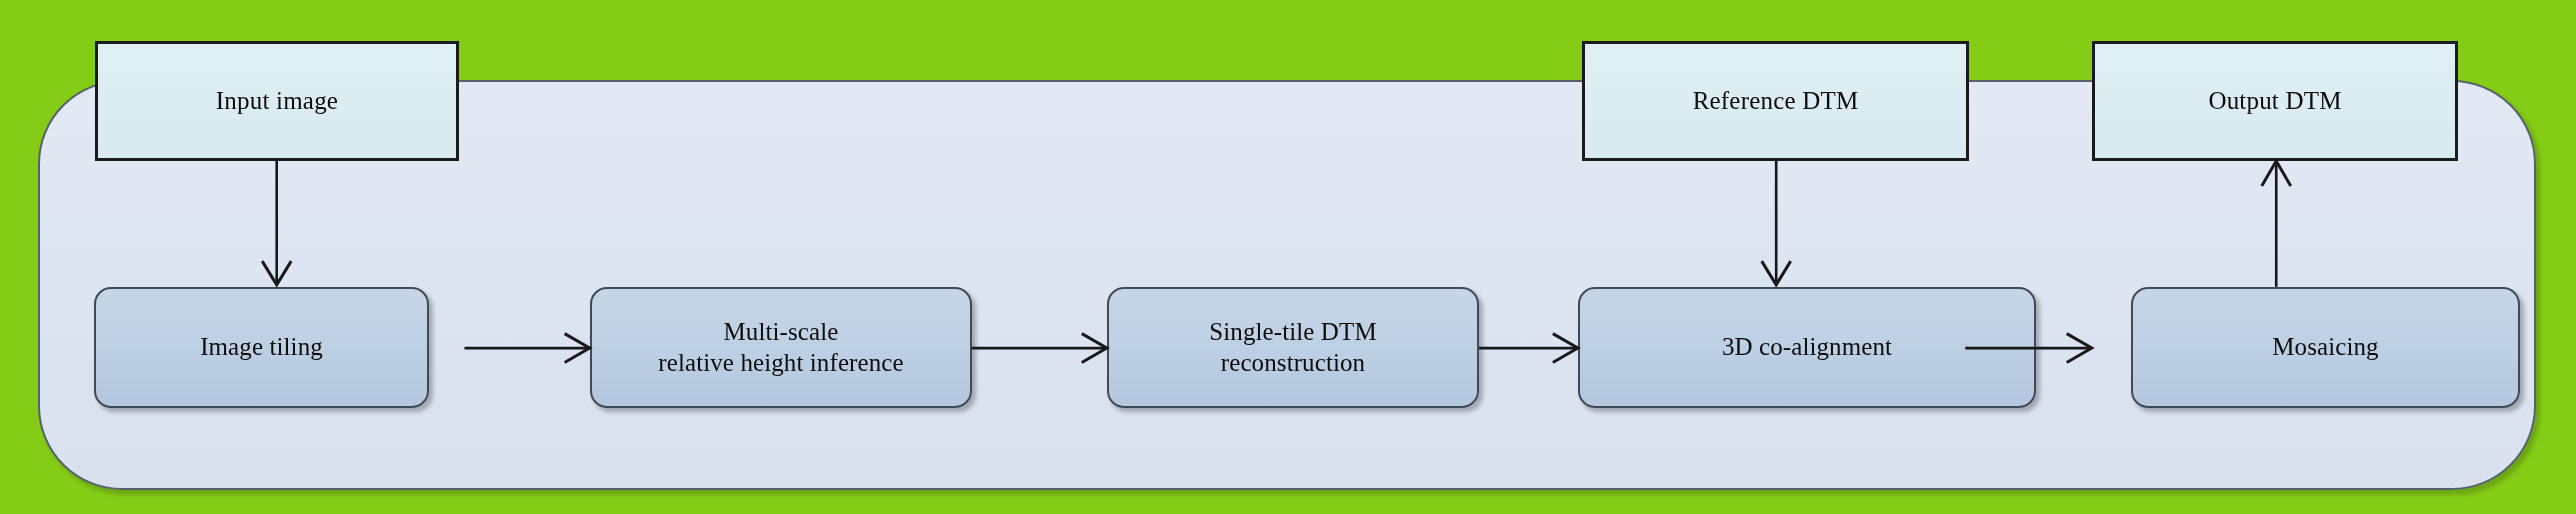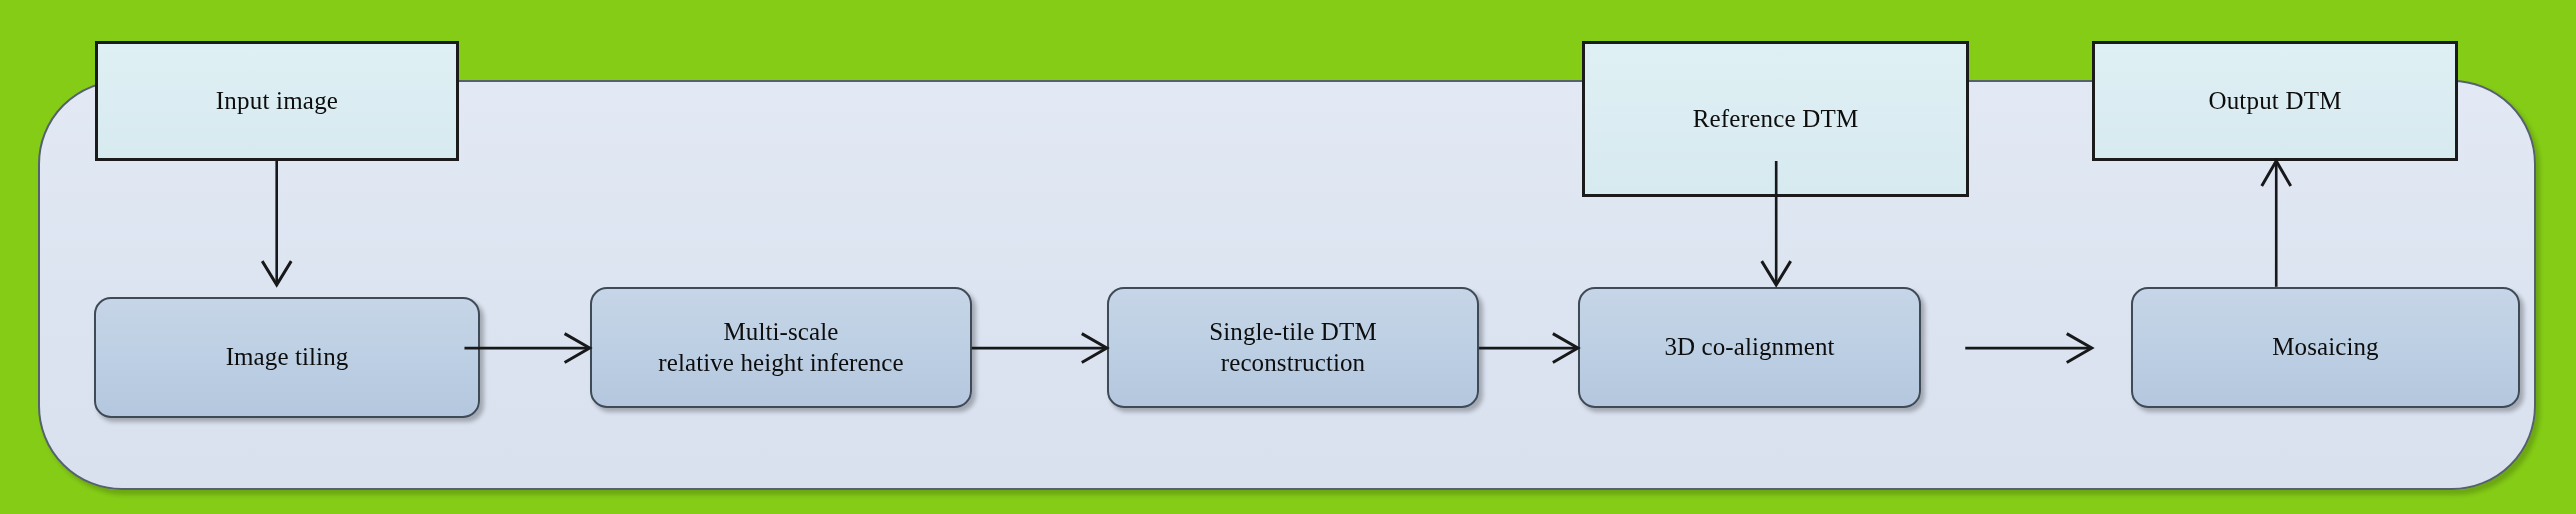--- a/index.html
+++ b/index.html
@@ -91,43 +91,43 @@
 <body>
 
 <div id="canvas">
 
   <div class="pipeline-container"></div>
 
   <div class="io-box" style="left:95px; top:41px; width:364px; height:120px;">
     <span>Input image</span>
   </div>
 
-  <div class="io-box" style="left:1582px; top:41px; width:387px; height:156px;">
+  <div class="io-box" style="left:1582px; top:41px; width:387px; height:120px;">
     <span>Reference DTM</span>
   </div>
 
   <div class="io-box" style="left:2092px; top:41px; width:366px; height:120px;align-items:center;">
     <span>Output DTM</span>
   </div>
 
-  <div class="proc-box" style="left:94px; top:297px; width:386px; height:121px;">
+  <div class="proc-box" style="left:94px; top:287px; width:335px; height:121px;">
     <span>Image tiling</span>
   </div>
 
   <div class="proc-box" style="left:590px; top:287px; width:382px; height:121px;text-align:center;">
     <span>Multi-scale
 relative height inference</span>
   </div>
 
   <div class="proc-box" style="left:1107px; top:287px; width:372px; height:121px;">
     <span>Single-tile DTM
 reconstruction</span>
   </div>
 
-  <div class="proc-box" style="left:1578px; top:287px; width:343px; height:121px;">
+  <div class="proc-box" style="left:1578px; top:287px; width:458px; height:121px;">
     <span>3D co-alignment</span>
   </div>
 
   <div class="proc-box" style="left:2092px; top:287px; width:389px; height:121px;margin-left:39px;">
     <span>Mosaicing</span>
   </div>
 
   <svg id="connectors" viewBox="0 0 3910 781">
 
     <g>

